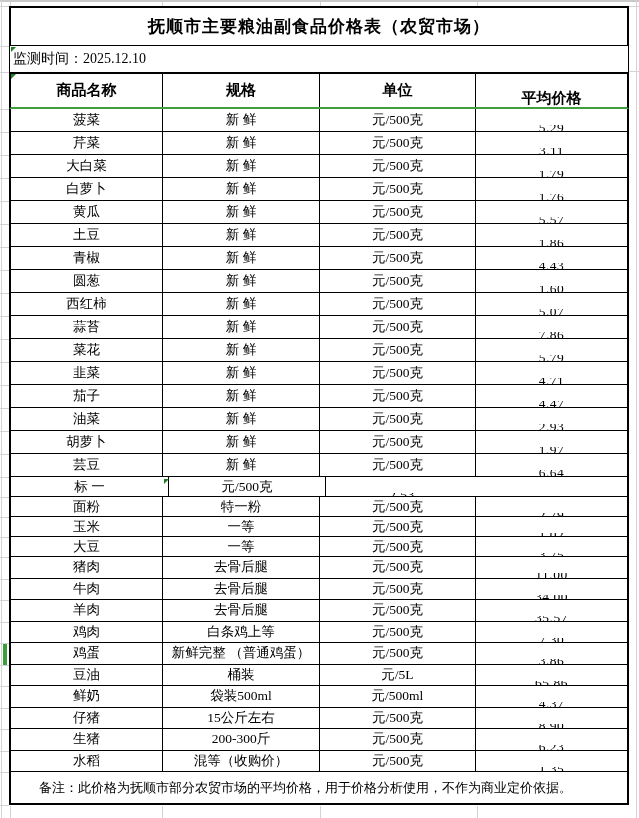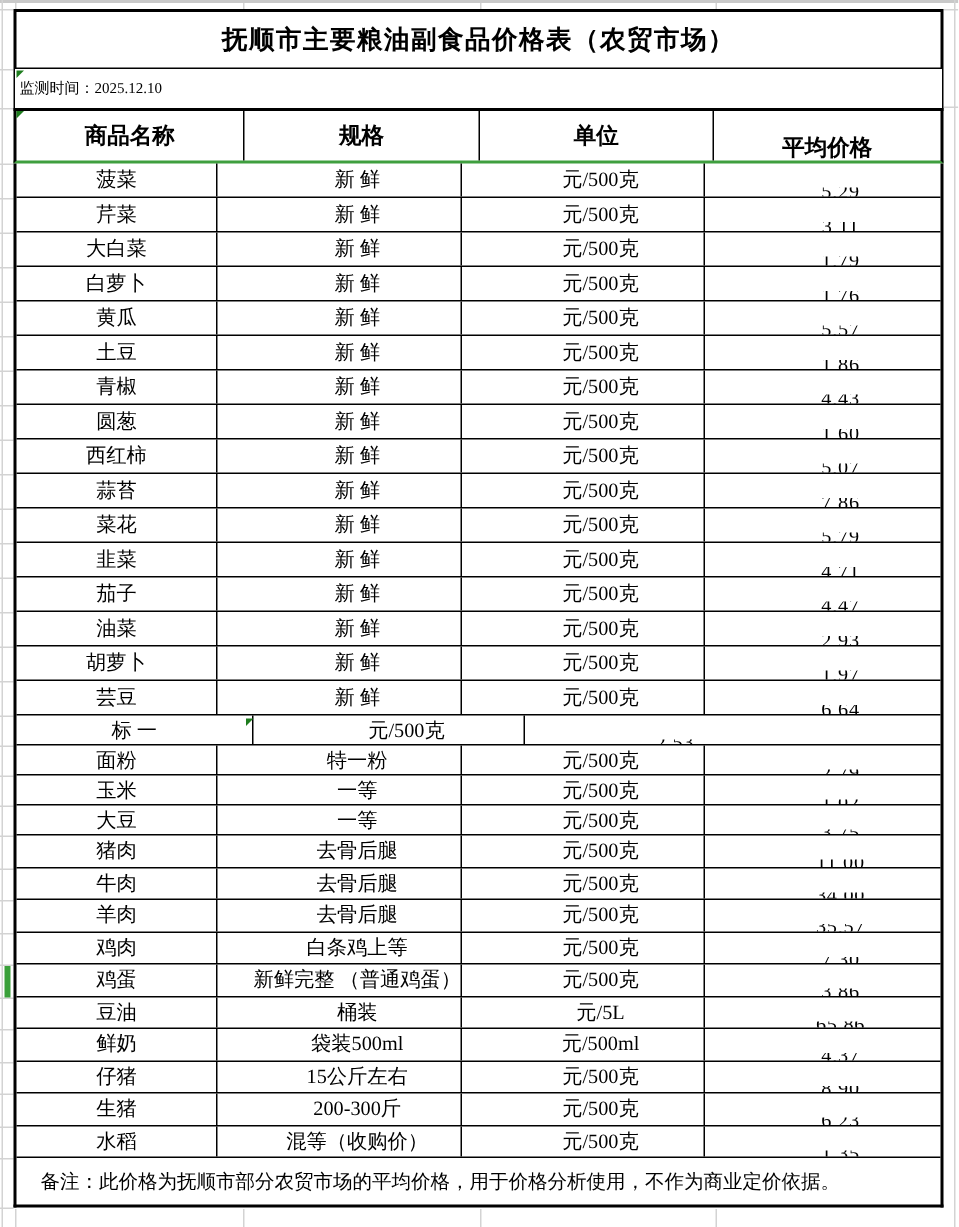--- a/index.html
+++ b/index.html
@@ -17,52 +17,52 @@
   .title-cell{
     position:absolute;left:9px;top:6px;width:620px;height:40px;box-sizing:border-box;
     border:1px solid #000;border-top-width:2px;border-left-width:2px;border-right-width:2px;
     display:flex;align-items:center;justify-content:center;
     font-size:17px;font-weight:700;letter-spacing:1px;
   }
   
   .date-row{
     position:absolute;left:9px;top:46px;width:620px;height:26px;box-sizing:border-box;
     border-left:1px solid #000;border-right:1px solid #000;
-    display:flex;align-items:center;font-size:10px;padding-left:3px;
+    display:flex;align-items:center;font-size:14px;padding-left:3px;
   }
   
   .header-row{
     position:absolute;left:9px;top:72px;width:620px;height:37px;box-sizing:border-box;
     border:2px solid #000;border-bottom:2px solid #3f9f3f;
     display:flex;font-weight:700;font-size:15px;
   }
   .header-row .hcell{
     box-sizing:border-box;display:flex;align-items:center;justify-content:center;
     border-right:1px solid #000;
   }
   .header-row .hcell:last-child{border-right:none;}
   
   .data-rows{
     position:absolute;left:9px;top:109px;width:620px;box-sizing:border-box;
     border-left:2px solid #000;border-right:2px solid #000;
   }
-  .row{display:flex;height:23px;box-sizing:border-box;border-bottom:1px solid #000;gap:24px;}
+  .row{display:flex;height:23px;box-sizing:border-box;border-bottom:1px solid #000;}
   .row:nth-child(n+17){height:20px;}
   .row:nth-child(n+21){height:21.5px;}
   .cell{
     box-sizing:border-box;display:flex;align-items:center;justify-content:center;
     border-right:1px solid #000;font-size:13.5px;white-space:pre;overflow:hidden;
   }
   .c1{width:153px;} .c2{width:158px;} .c3{width:157px;} .c4{width:152px;border-right:none;margin-top:16px;}
   .price{letter-spacing:0.5px;}
   
   .note-row{
     position:absolute;left:9px;top:772px;width:620px;height:33px;box-sizing:border-box;
     border:2px solid #000;border-top:none;
-    display:flex;align-items:center;font-size:13px;padding-left:16px;
+    display:flex;align-items:center;font-size:13px;padding-left:28px;
   }
   
   .flag{position:absolute;width:0;height:0;border-top:5px solid #1e7d1e;border-right:5px solid transparent;}
   
   .sel-bar{position:absolute;left:3px;top:644px;width:4px;height:21px;background:#3aa03a;}
 </style>
 </head>
 <body>
 
 <div class="sheet">

